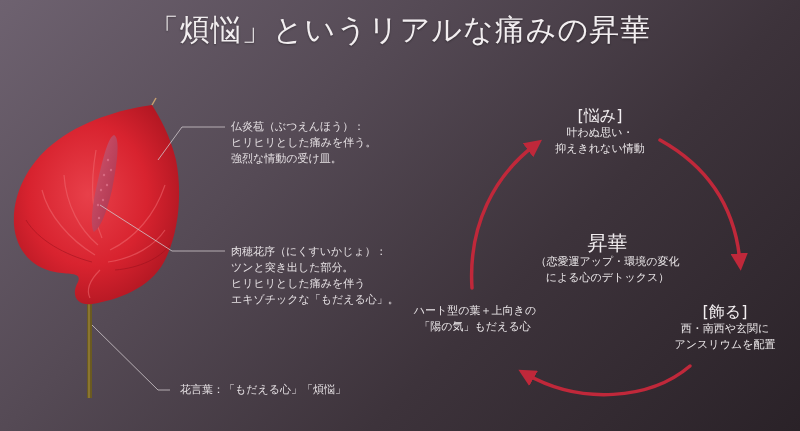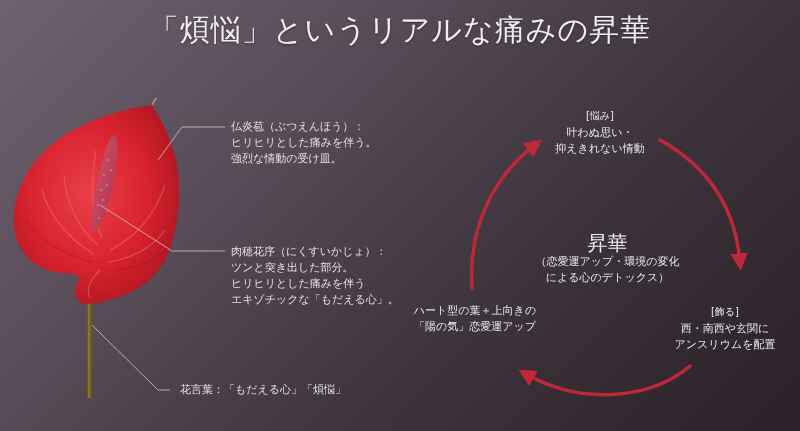--- a/index.html
+++ b/index.html
@@ -18,21 +18,21 @@
     .anno {
       position: absolute; font-size: 11px; line-height: 16px; color: #e6e1e4;
       white-space: nowrap;
     }
     .anno div { white-space: nowrap; }
     svg.layer { position: absolute; left: 0; top: 0; }
     .node {
       position: absolute; text-align: center; font-size: 11px; line-height: 16px;
       color: #ece8ea; white-space: nowrap;
     }
-    .node .head { font-size: 10px; line-height: 18px; color: #f2eef0; }
+    .node .head { font-size: 16px; line-height: 18px; color: #f2eef0; }
     .center-node .head { font-size: 20px; line-height: 22px; }
   </style>
 </head>
 <body>
 
 <div class="title">「煩悩」というリアルな痛みの昇華</div>
 
 <svg class="layer" width="800" height="431" viewBox="0 0 800 431">
   <defs>
     <radialGradient id="spatheGrad" cx="45%" cy="45%" r="65%">
@@ -138,14 +138,14 @@
 </div>
 
 <div class="node" style="left:655px; top:303px; width:140px;">
   <div class="head">[飾る]</div>
   <div>西・南西や玄関に</div>
   <div>アンスリウムを配置</div>
 </div>
 
 <div class="node" style="left:400px; top:303px; width:150px;">
   <div>ハート型の葉＋上向きの</div>
-  <div>「陽の気」恋愛運アップ</div>
+  <div>「陽の気」もだえる心</div>
 </div>
 
 </body></html>

